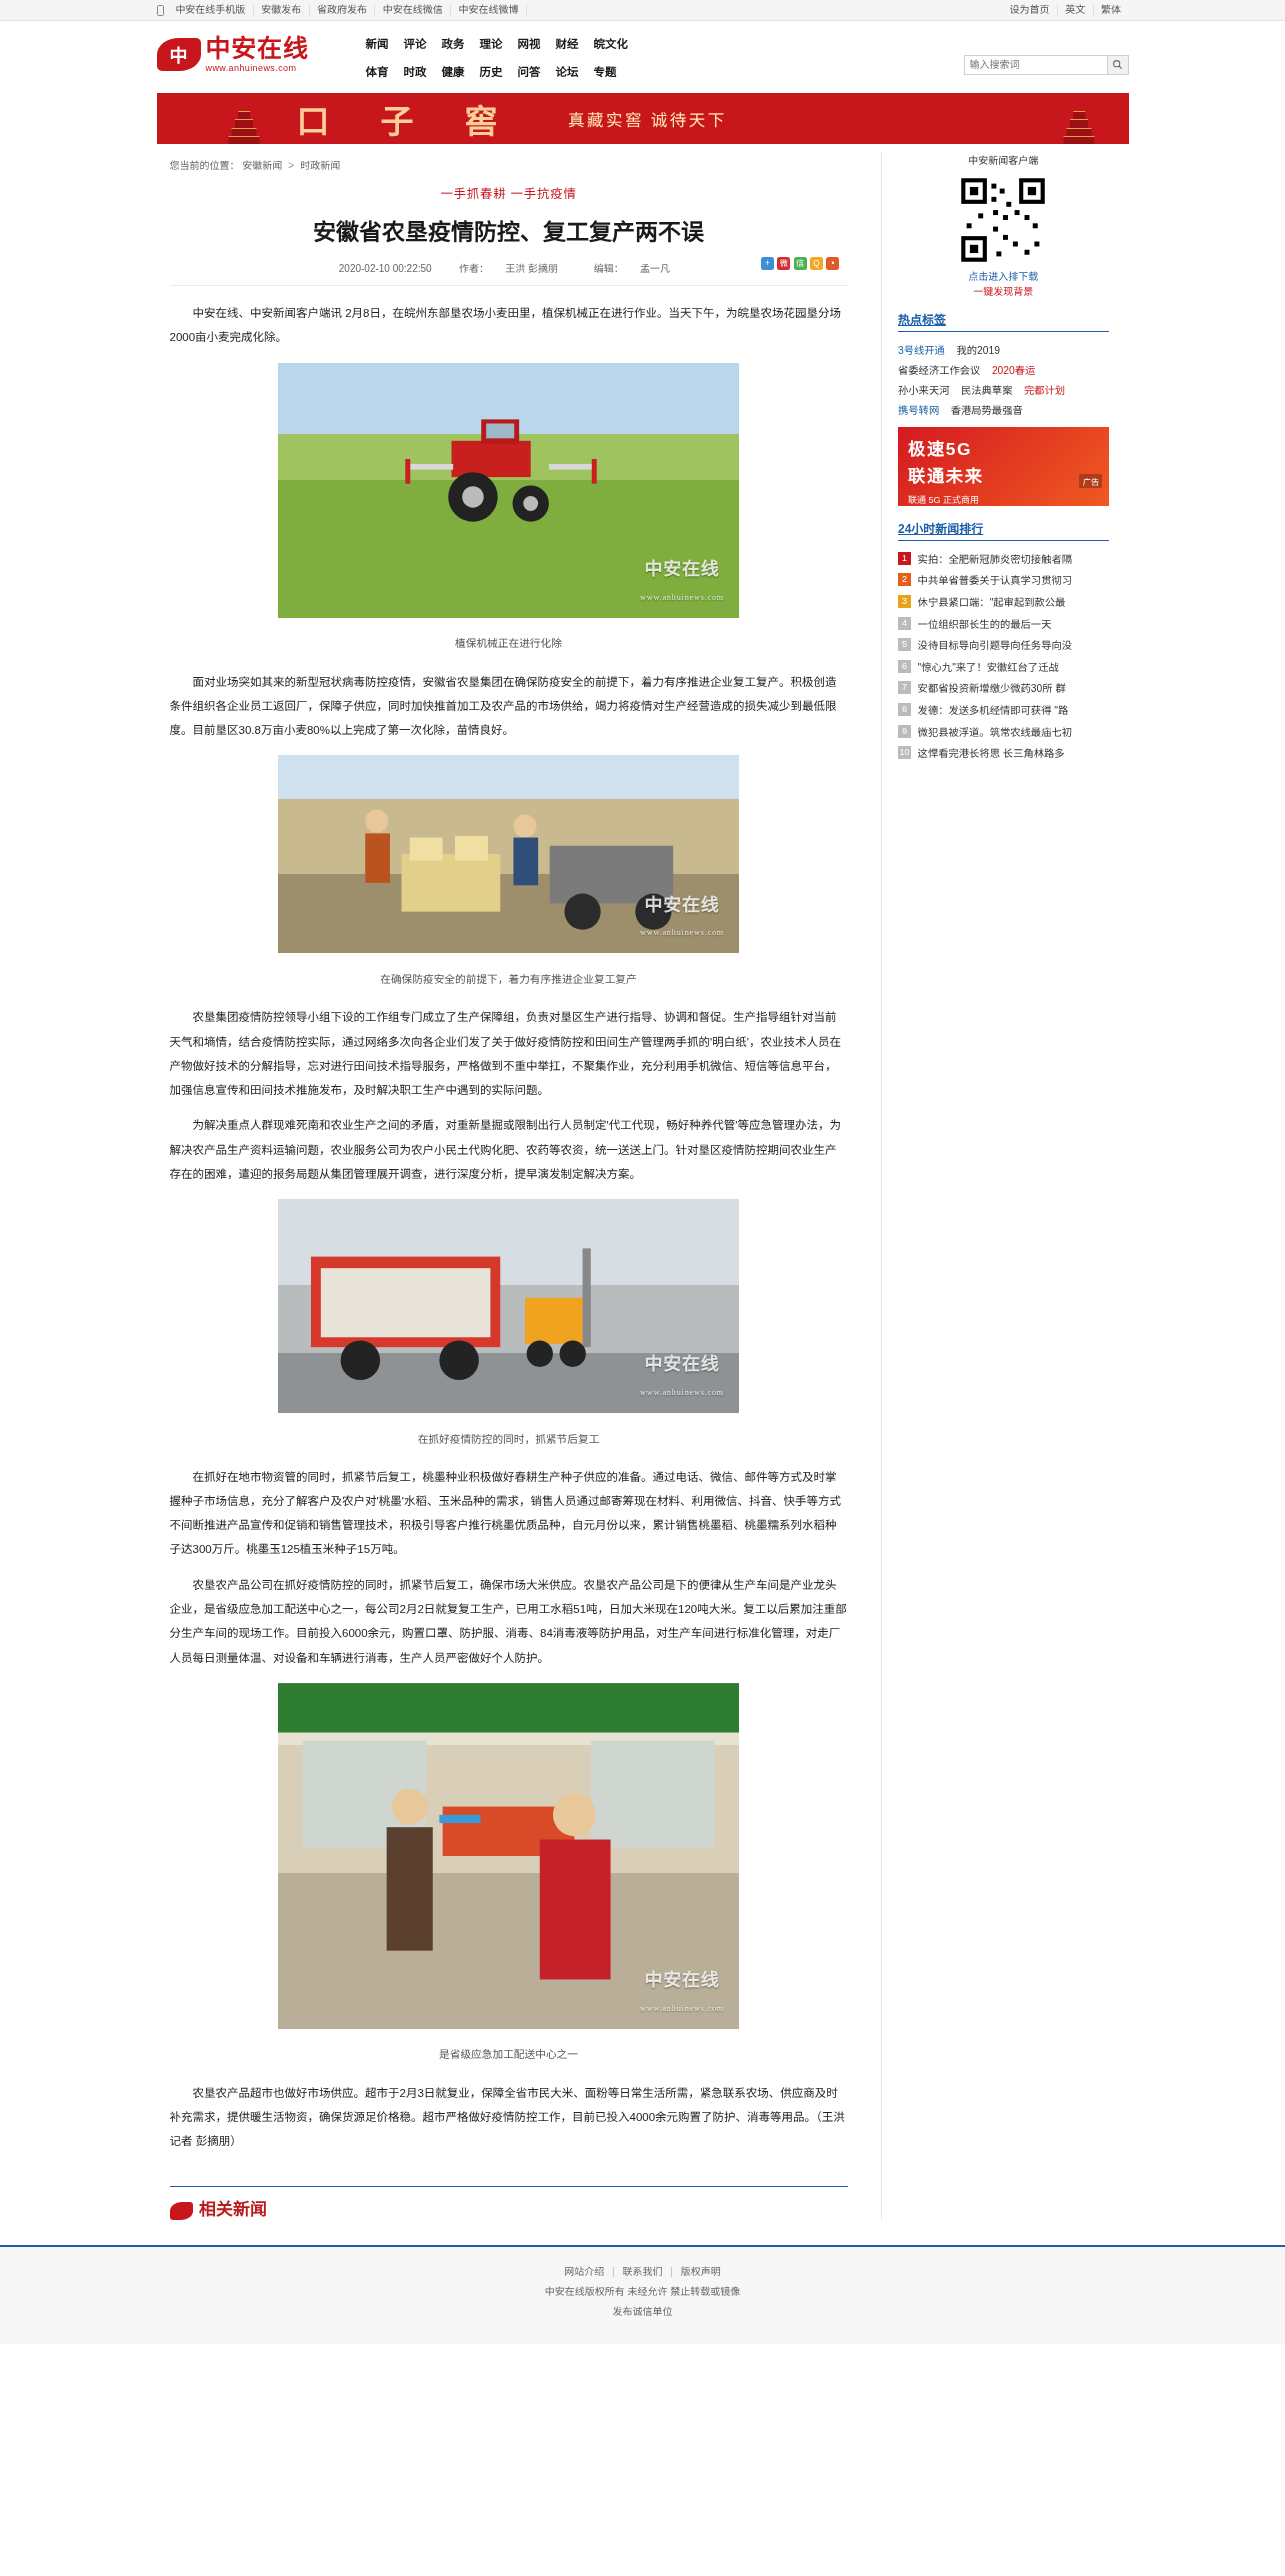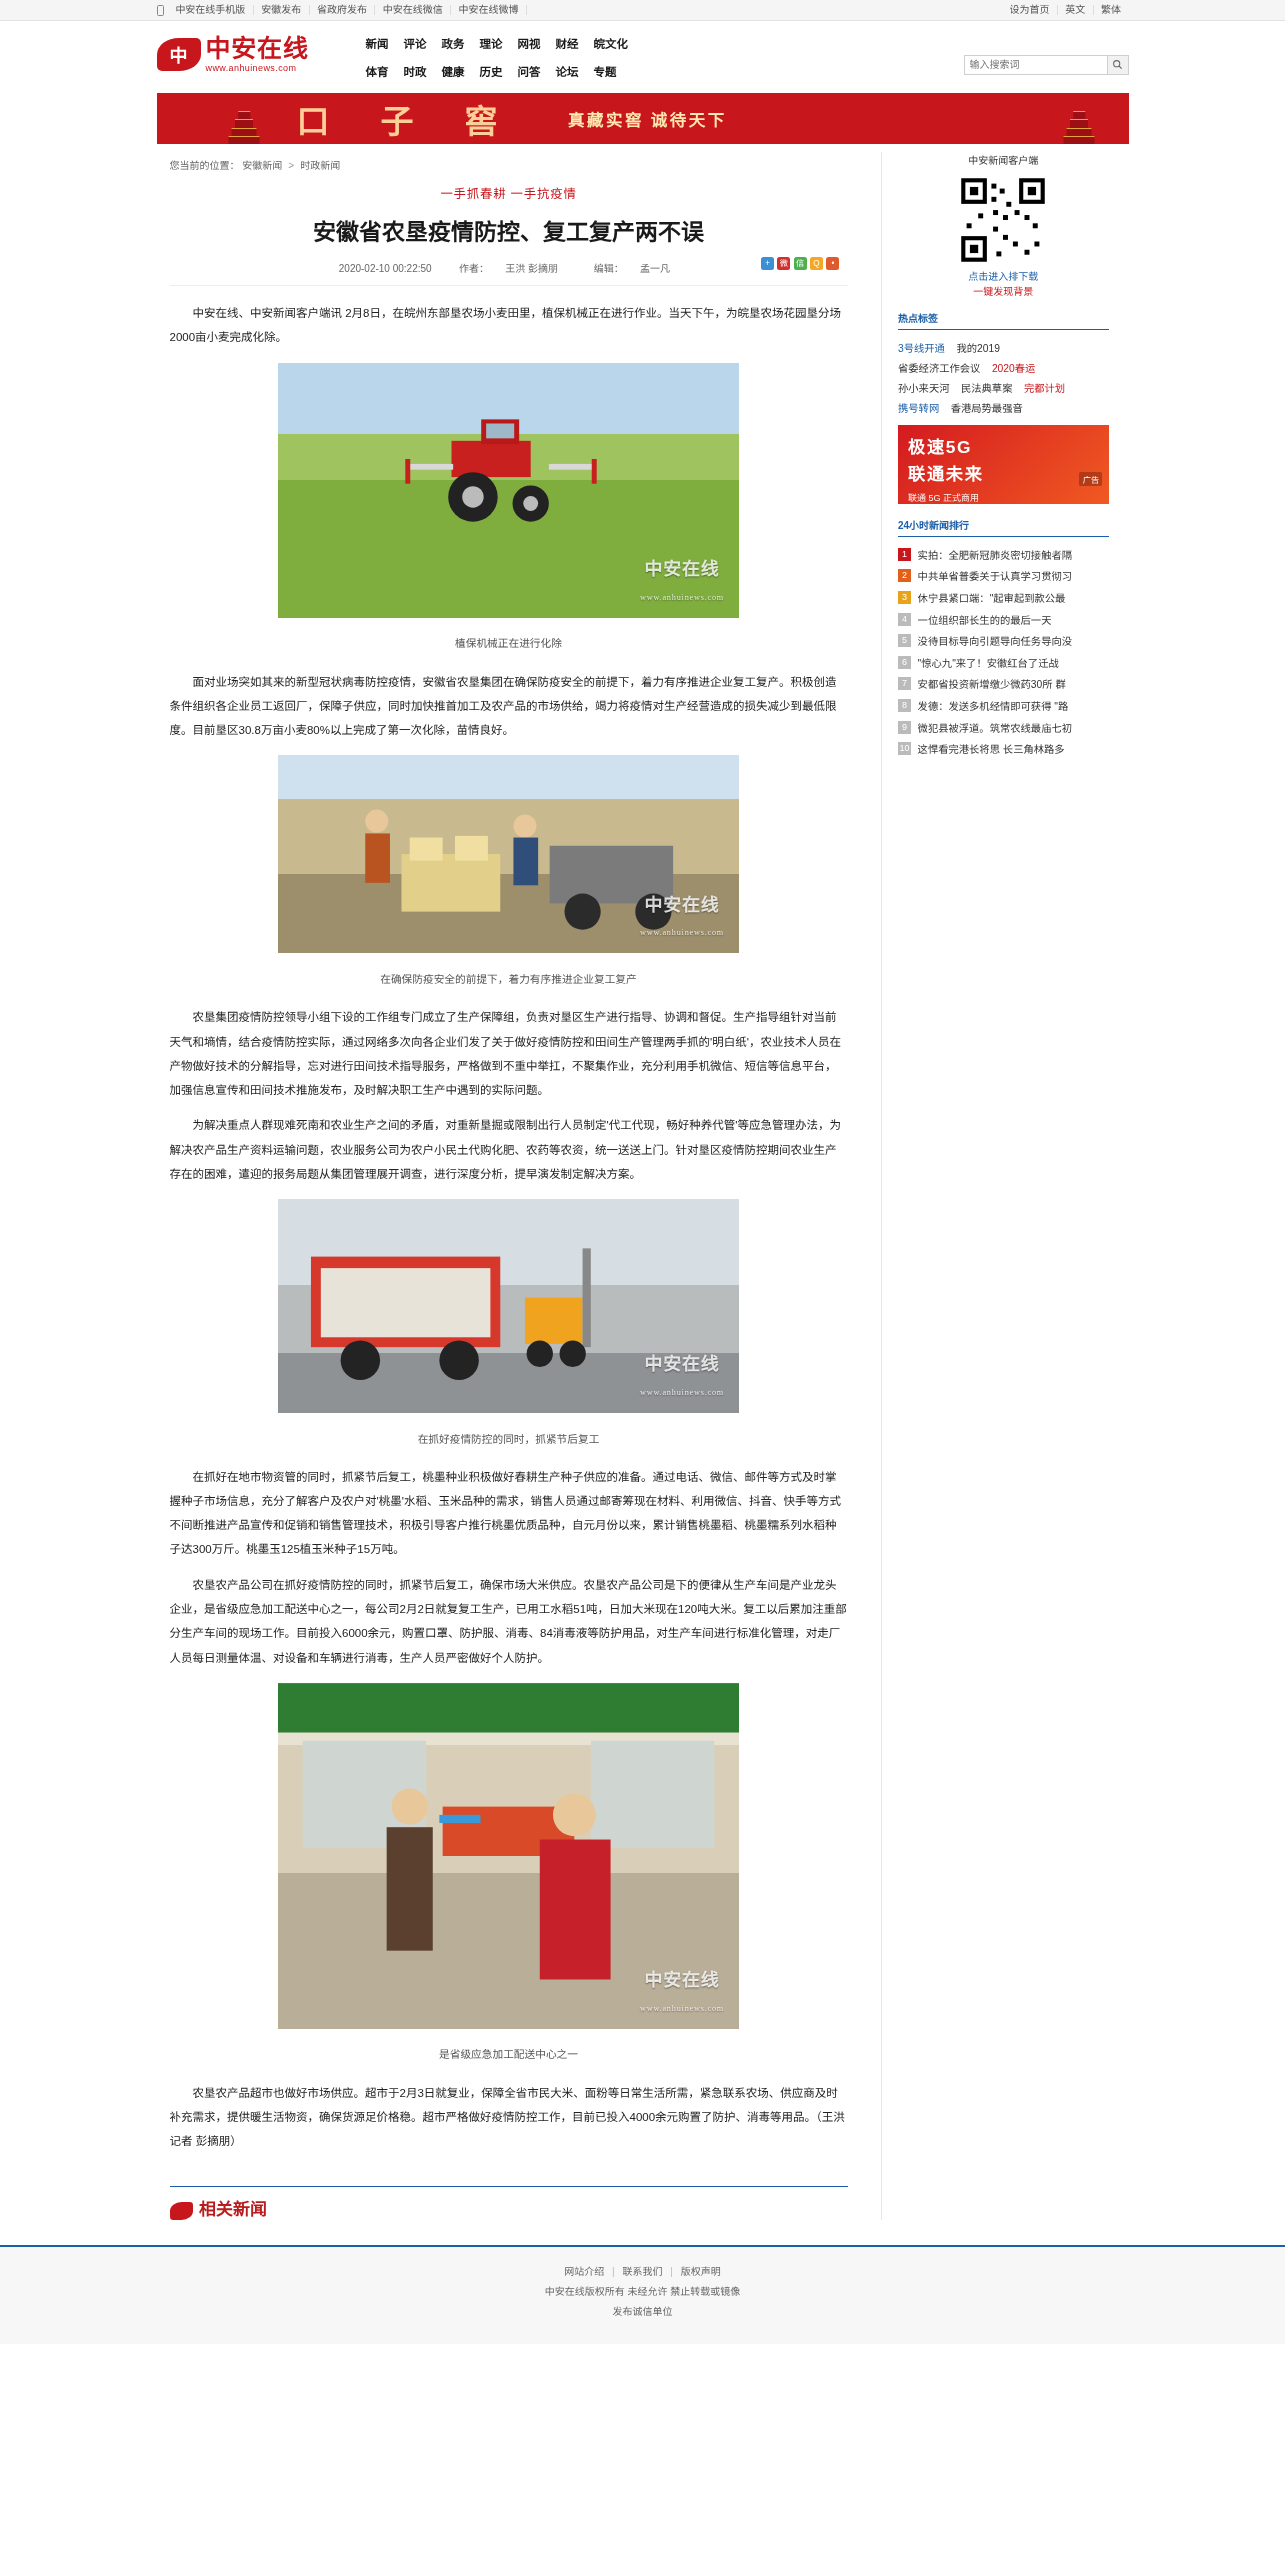--- a/index.html
+++ b/index.html
@@ -69,21 +69,21 @@
   .banner {
     width: 972px; margin: 5px auto 0; height: 51px; background: #c8161d;
     position: relative; overflow: hidden; display: flex; align-items: center;
   }
   .banner .bigchar {
     color: #ffd9a0; font-family: "Liberation Serif", serif; font-size: 33px;
     font-weight: bold; letter-spacing: 21.4px; margin-left: 140px; opacity: .95;
   }
   .banner .slogan {
     color: #ffe9b0; font-family: "Liberation Serif", serif; font-size: 16.5px;
-    font-weight: bold; letter-spacing: 2.5px; margin-left: 49px;
+    font-weight: normal; letter-spacing: 2.5px; margin-left: 49px;
   }
   .banner .pagoda {
     position: absolute; bottom: 0; width: 33px; height: 36px;
   }
   .banner .pagoda.l { left: 71px; }
   .banner .pagoda.r { right: 33px; }
   .pagoda i {
     position: absolute; left: 50%; transform: translateX(-50%);
     background: #9c0f14; display: block; border-top: 1.6px solid #e8a23a;
   }
@@ -150,21 +150,21 @@
   
   .side-qr { text-align: center; padding-bottom: 11.5px; }
   .side-qr .t { font-size: 10px; color: #333; line-height: 1.7; }
   .qr { width: 86px; height: 86px; margin: 8.2px auto 5px; background: #fff; position: relative; }
   .side-qr .c1 { color: #1c5fa8; font-size: 10px; }
   .side-qr .c2 { color: #c8161d; font-size: 10px; }
 
   .sec { margin-bottom: 13px; }
   .sec-hd {
     border-bottom: 1.6px solid #1c5fa8; padding-bottom: 4.1px; margin-bottom: 6.6px;
-    font-size: 10px; font-weight: bold; color: #1c5fa8;
+    font-size: 12px; font-weight: bold; color: #1c5fa8; text-decoration: underline;
   }
   .tags { display: flex; flex-wrap: wrap; gap: 5px 18px; font-size: 10.3px; padding: 3.3px 0; }
   .tags a { text-decoration: none; color: #333; }
   .tags a.red { color: #c8161d; }
   .tags a.blue { color: #1c5fa8; }
   .tags .row { width: 100%; display: flex; gap: 11.5px; }
 
   .ad5g {
     width: 211px; height: 79px; margin: 6.6px 0 3.3px;
     background: linear-gradient(135deg, #d41a20 0%, #f05a22 100%);

